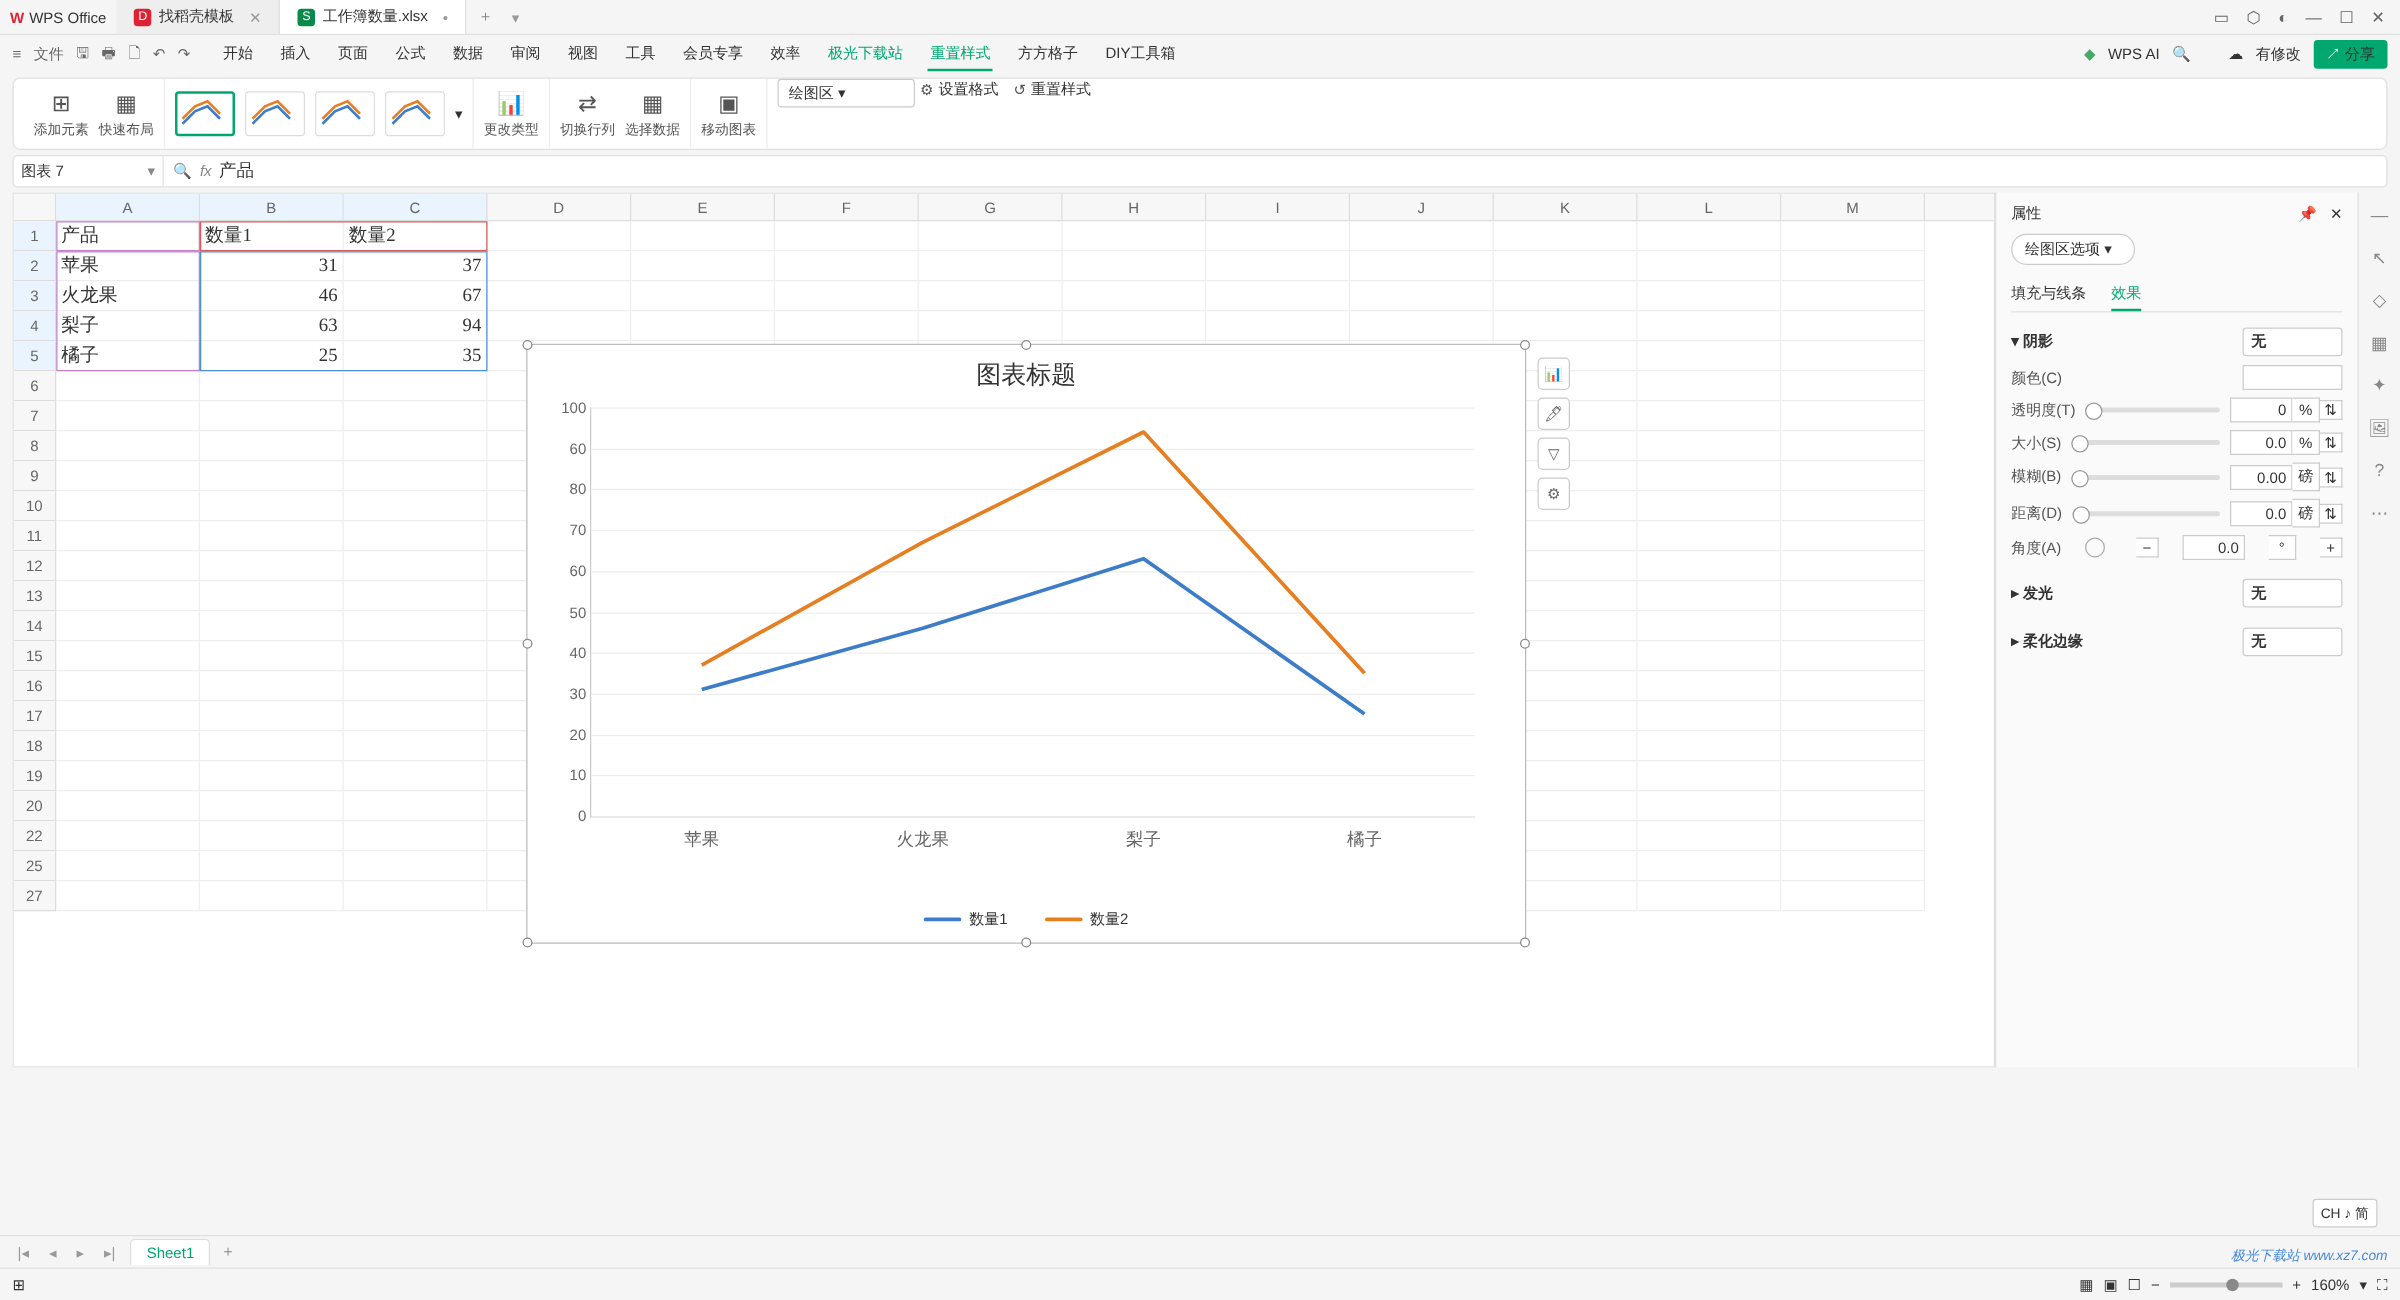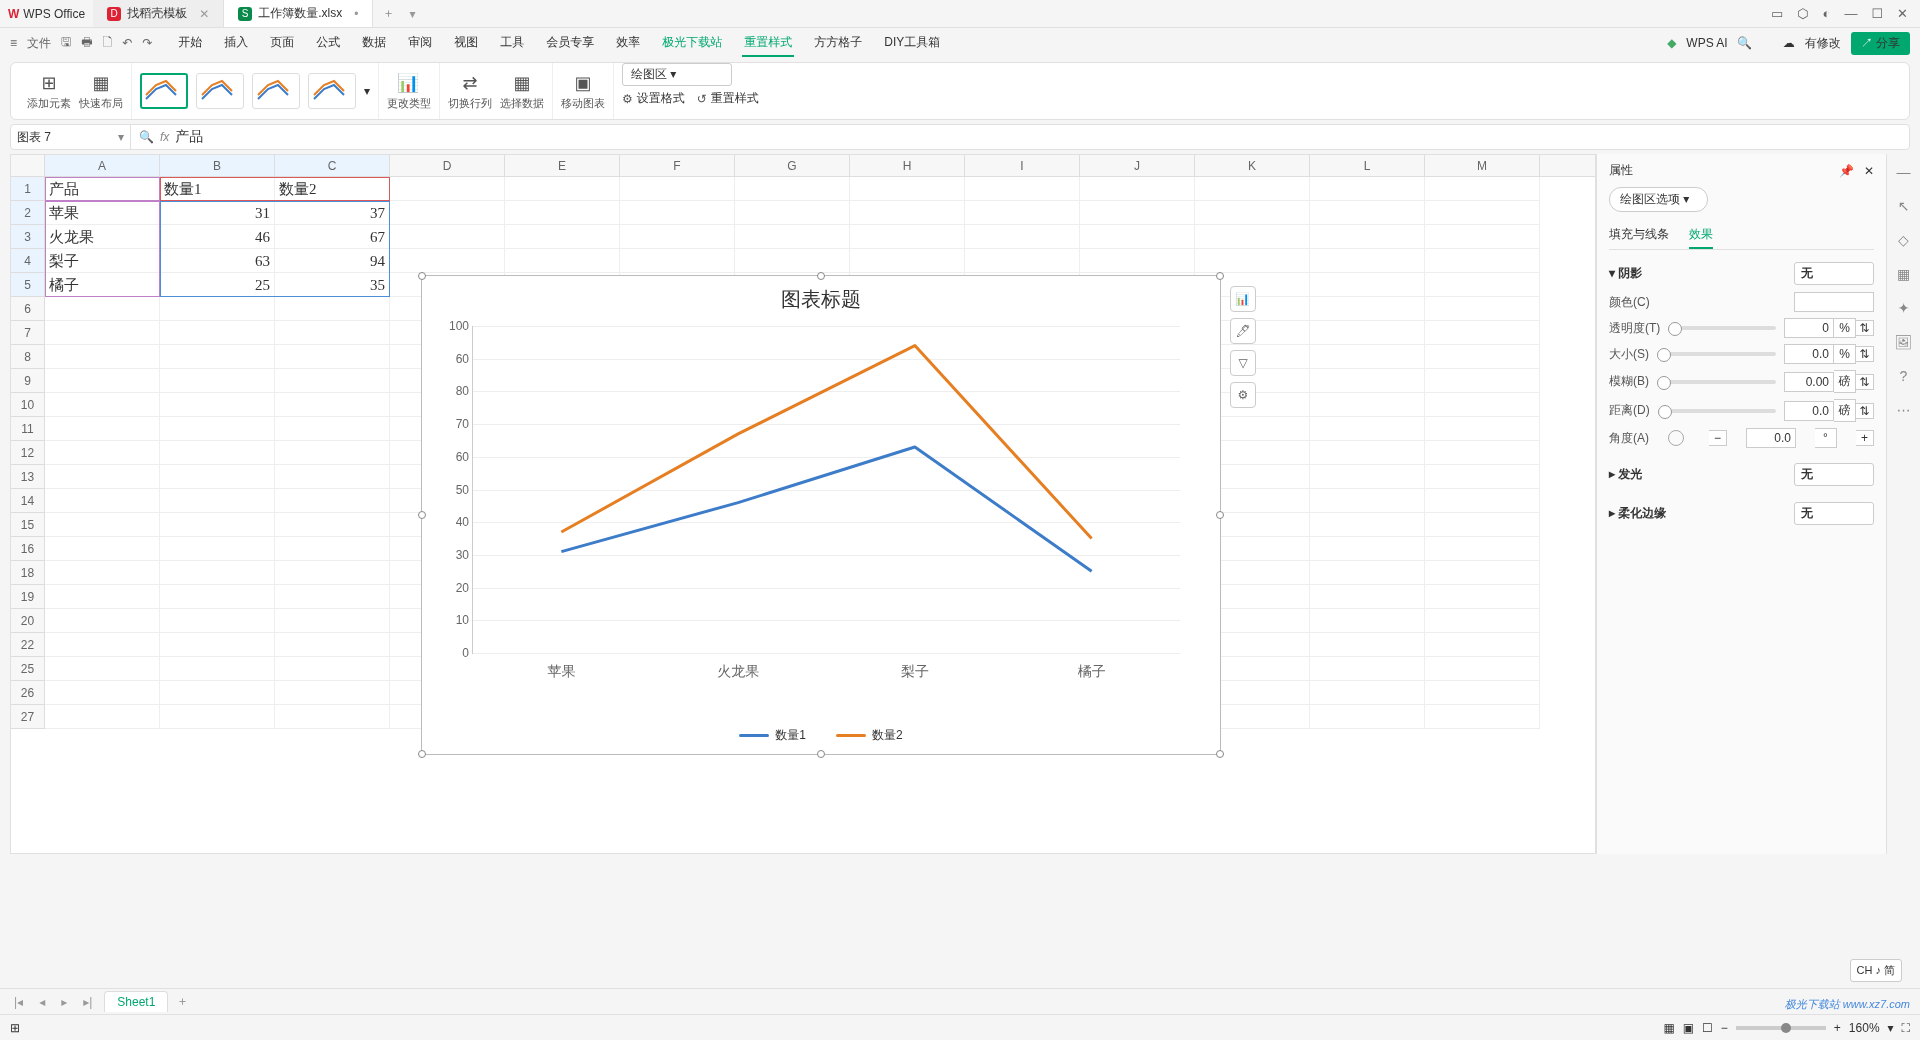--- a/index.html
+++ b/index.html
@@ -217,21 +217,21 @@
         <span class="ic">▦</span>
         <span class="lbl">选择数据</span>
       </div>
   </div>
   <div class="tb-group">
     <div class="tb-btn">
         <span class="ic">▣</span>
         <span class="lbl">移动图表</span>
       </div>
   </div>
-  <div class="tb-group" style="flex-direction:column;align-items:flex-start;gap:4px;justify-content:flex-start">
+  <div class="tb-group" style="flex-direction:row;align-items:flex-start;gap:4px;justify-content:flex-start">
     <div class="tb-dd"><span>绘图区</span> ▾</div>
     <div style="display:flex;gap:12px">
       <div class="tb-small">
           <span class="ic">⚙</span>
           <span>设置格式</span>
         </div>
       <div class="tb-small">
           <span class="ic">↺</span>
           <span>重置样式</span>
         </div>
@@ -519,20 +519,36 @@
           <div class="cell" style="width: 115px;"></div>
           <div class="cell" style="width: 115px;"></div>
           <div class="cell" style="width: 115px;"></div>
           <div class="cell" style="width: 115px;"></div>
           <div class="cell" style="width: 115px;"></div>
           <div class="cell" style="width: 115px;"></div>
           <div class="cell" style="width: 115px;"></div>
           <div class="cell" style="width: 115px;"></div>
         </div>
         <div class="row">
+          <div class="row-h">17</div>
+          <div class="cell" style="width: 115px;"></div>
+          <div class="cell" style="width: 115px;"></div>
+          <div class="cell" style="width: 115px;"></div>
+          <div class="cell" style="width: 115px;"></div>
+          <div class="cell" style="width: 115px;"></div>
+          <div class="cell" style="width: 115px;"></div>
+          <div class="cell" style="width: 115px;"></div>
+          <div class="cell" style="width: 115px;"></div>
+          <div class="cell" style="width: 115px;"></div>
+          <div class="cell" style="width: 115px;"></div>
+          <div class="cell" style="width: 115px;"></div>
+          <div class="cell" style="width: 115px;"></div>
+          <div class="cell" style="width: 115px;"></div>
+        </div>
+        <div class="row">
           <div class="row-h">18</div>
           <div class="cell" style="width: 115px;"></div>
           <div class="cell" style="width: 115px;"></div>
           <div class="cell" style="width: 115px;"></div>
           <div class="cell" style="width: 115px;"></div>
           <div class="cell" style="width: 115px;"></div>
           <div class="cell" style="width: 115px;"></div>
           <div class="cell" style="width: 115px;"></div>
           <div class="cell" style="width: 115px;"></div>
           <div class="cell" style="width: 115px;"></div>
@@ -584,36 +600,20 @@
           <div class="cell" style="width: 115px;"></div>
           <div class="cell" style="width: 115px;"></div>
           <div class="cell" style="width: 115px;"></div>
           <div class="cell" style="width: 115px;"></div>
           <div class="cell" style="width: 115px;"></div>
           <div class="cell" style="width: 115px;"></div>
           <div class="cell" style="width: 115px;"></div>
         </div>
         <div class="row">
           <div class="row-h">25</div>
-          <div class="cell" style="width: 115px;"></div>
-          <div class="cell" style="width: 115px;"></div>
-          <div class="cell" style="width: 115px;"></div>
-          <div class="cell" style="width: 115px;"></div>
-          <div class="cell" style="width: 115px;"></div>
-          <div class="cell" style="width: 115px;"></div>
-          <div class="cell" style="width: 115px;"></div>
-          <div class="cell" style="width: 115px;"></div>
-          <div class="cell" style="width: 115px;"></div>
-          <div class="cell" style="width: 115px;"></div>
-          <div class="cell" style="width: 115px;"></div>
-          <div class="cell" style="width: 115px;"></div>
-          <div class="cell" style="width: 115px;"></div>
-        </div>
-        <div class="row">
-          <div class="row-h">26</div>
           <div class="cell" style="width: 115px;"></div>
           <div class="cell" style="width: 115px;"></div>
           <div class="cell" style="width: 115px;"></div>
           <div class="cell" style="width: 115px;"></div>
           <div class="cell" style="width: 115px;"></div>
           <div class="cell" style="width: 115px;"></div>
           <div class="cell" style="width: 115px;"></div>
           <div class="cell" style="width: 115px;"></div>
           <div class="cell" style="width: 115px;"></div>
           <div class="cell" style="width: 115px;"></div>

